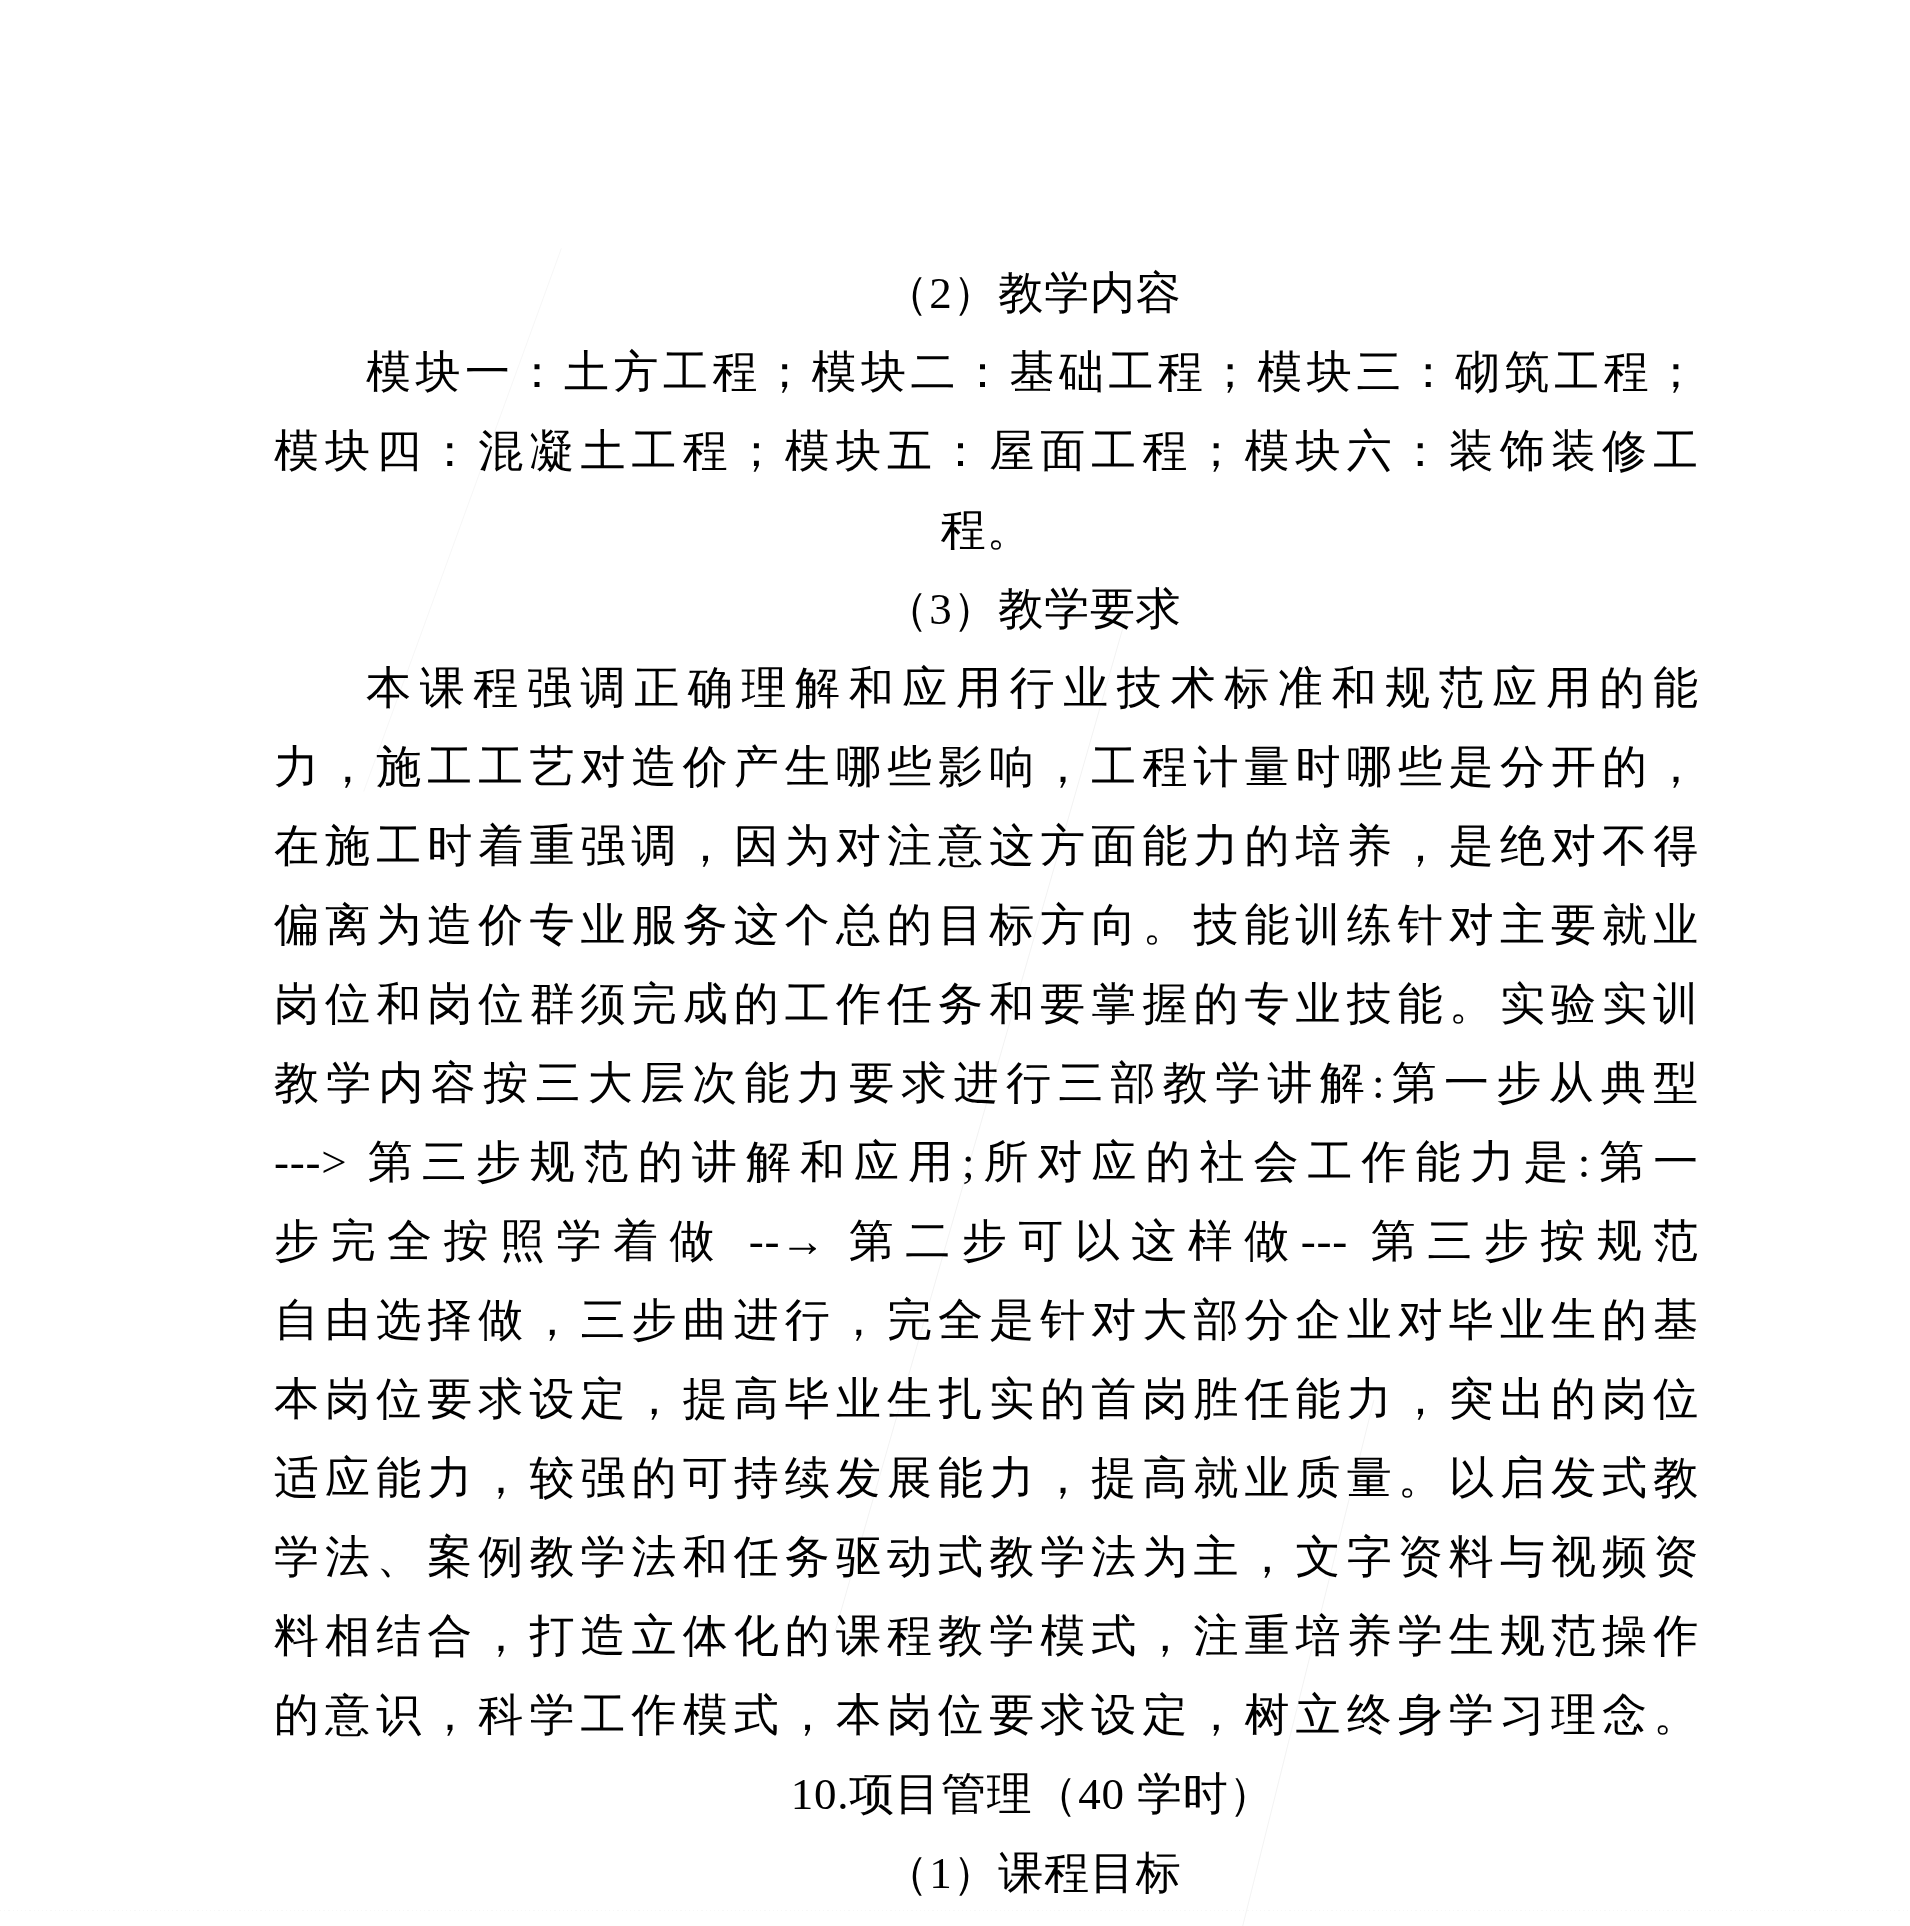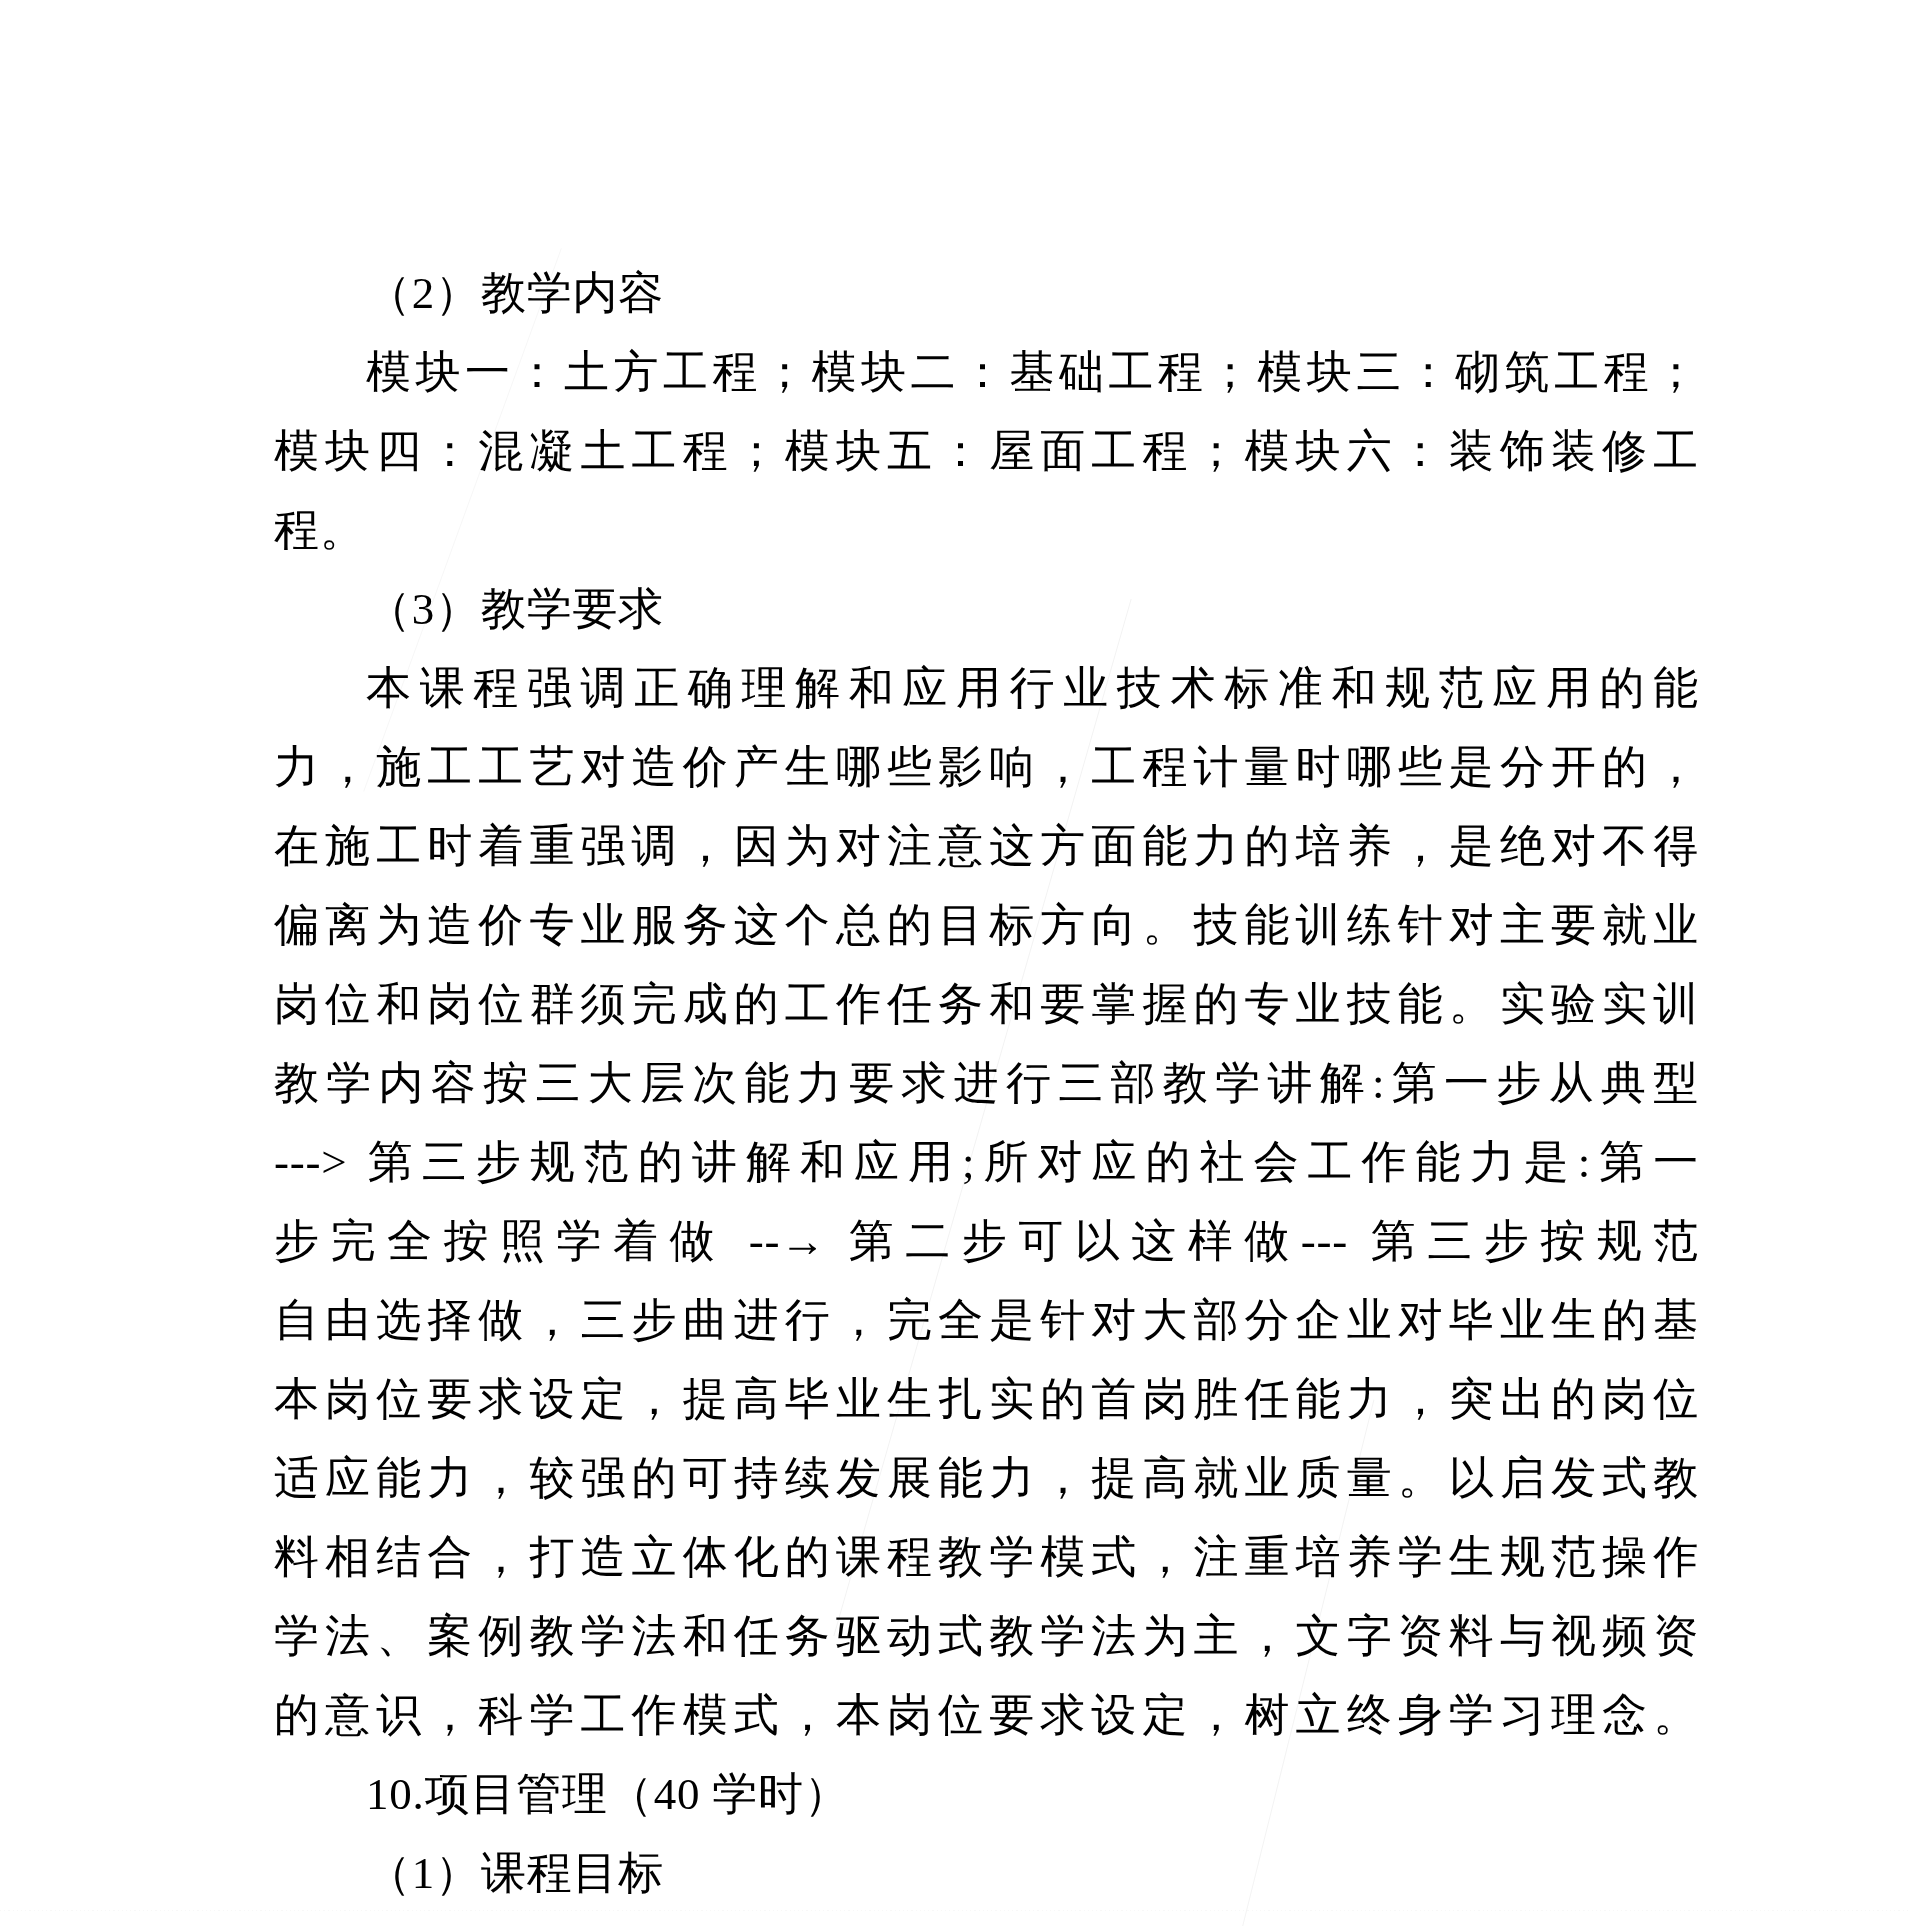--- a/index.html
+++ b/index.html
@@ -42,21 +42,21 @@
   .doc-body {
     position: absolute;
     left: 274px;
     top: 254px;
     width: 1425px;
   }
   .line {
     font-size: 45px;
     line-height: 79px;
     white-space: pre-wrap;
-    text-align: left;
+    text-align: center;
     letter-spacing: 0.8px;
     color: #000;
   }
   .line.fill {
     text-align: justify;
     text-align-last: justify;
     text-justify: inter-character;
   }
   .line.indent { text-indent: 92px; }
   .bold { font-weight: normal; }
@@ -82,21 +82,21 @@
       <div class="line fill">力，施工工艺对造价产生哪些影响，工程计量时哪些是分开的，</div>
       <div class="line fill">在施工时着重强调，因为对注意这方面能力的培养，是绝对不得</div>
       <div class="line fill">偏离为造价专业服务这个总的目标方向。技能训练针对主要就业</div>
       <div class="line fill">岗位和岗位群须完成的工作任务和要掌握的专业技能。实验实训</div>
       <div class="line fill">教学内容按三大层次能力要求进行三部教学讲解:第一步从典型</div>
       <div class="line fill">---&gt; 第三步规范的讲解和应用;所对应的社会工作能力是:第一</div>
       <div class="line fill">步完全按照学着做 --→ 第二步可以这样做--- 第三步按规范</div>
       <div class="line fill">自由选择做，三步曲进行，完全是针对大部分企业对毕业生的基</div>
       <div class="line fill">本岗位要求设定，提高毕业生扎实的首岗胜任能力，突出的岗位</div>
       <div class="line fill">适应能力，较强的可持续发展能力，提高就业质量。以启发式教</div>
+      <div class="line fill">学法、案例教学法和任务驱动式教学法为主，文字资料与视频资</div>
       <div class="line fill">料相结合，打造立体化的课程教学模式，注重培养学生规范操作</div>
-      <div class="line fill">学法、案例教学法和任务驱动式教学法为主，文字资料与视频资</div>
       <div class="line fill">的意识，科学工作模式，本岗位要求设定，树立终身学习理念。</div>
       <div class="line indent"><span class="bold">10.项目管理</span><span>（40 学时）</span></div>
       <div class="line indent">（1）课程目标</div>
     </div>
 
 </div>
 
 
 </body></html>

